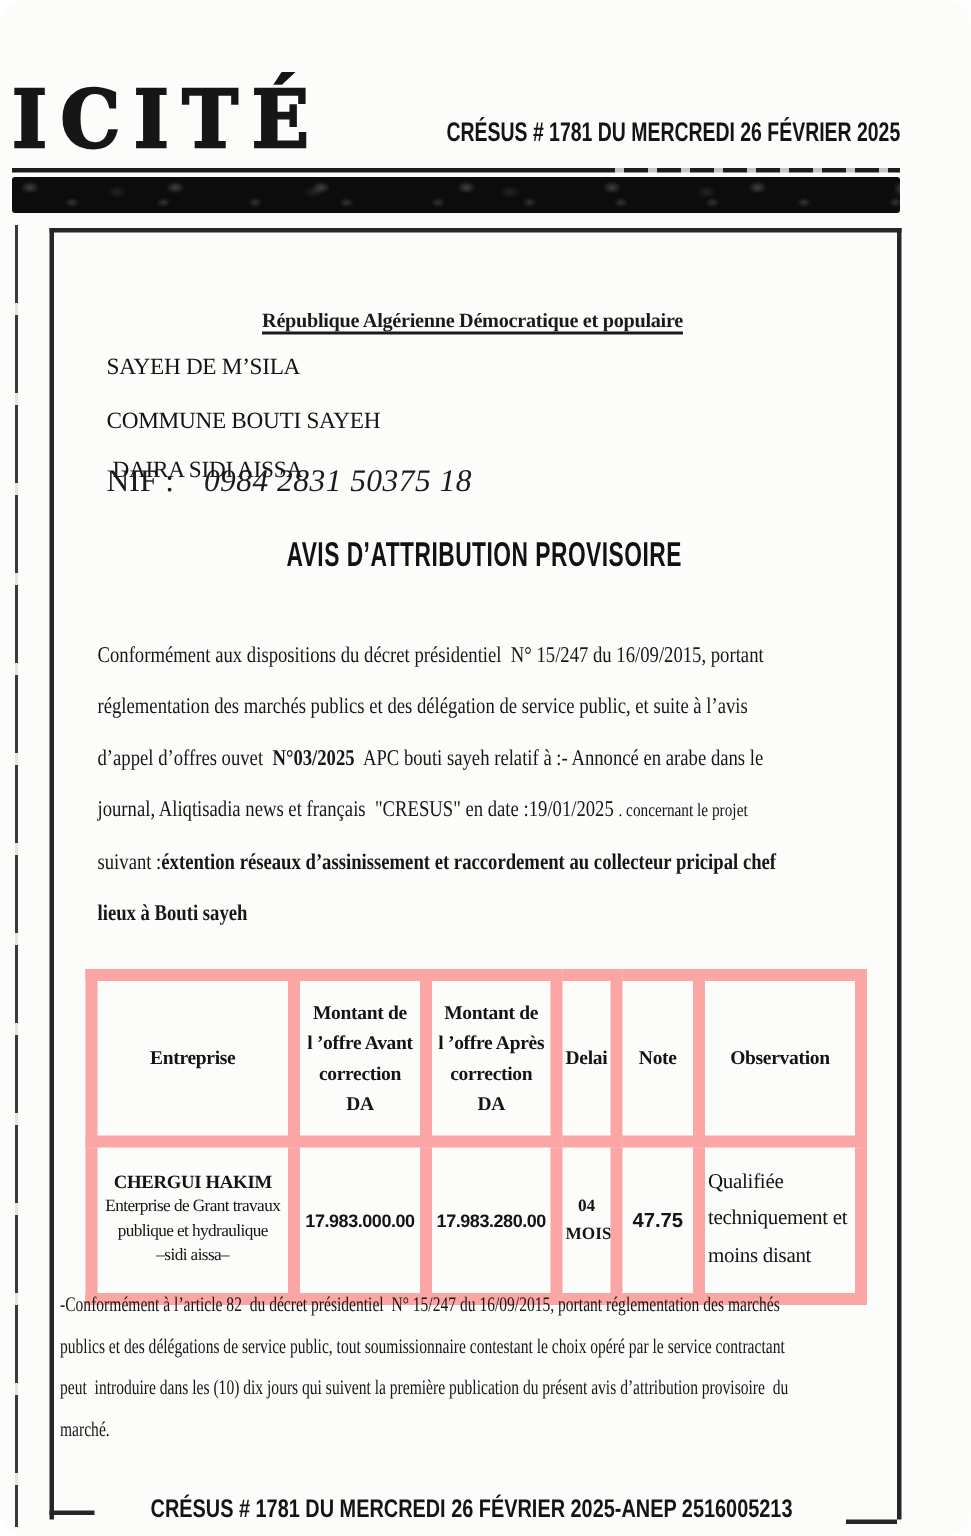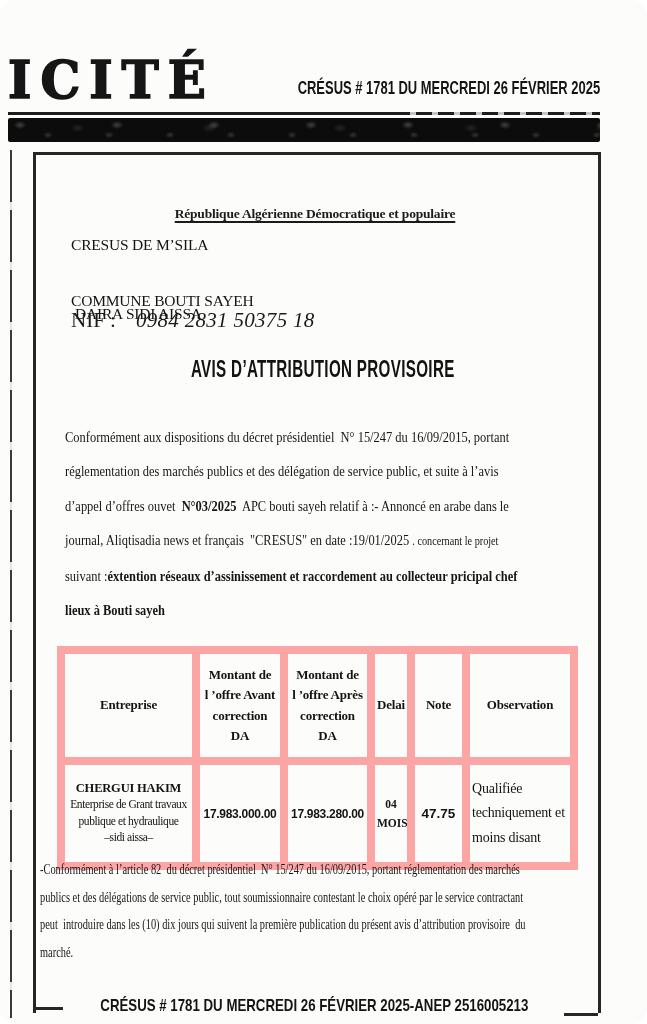--- a/index.html
+++ b/index.html
@@ -33,21 +33,21 @@
   .frame-corner-bl{position:absolute;left:33px;top:1007px;width:30px;height:3px;background:#262626;}
   .frame-corner-br{position:absolute;left:564px;top:1013px;width:34px;height:3px;background:#262626;}
 
   
   .republic-heading{position:absolute;left:140px;top:206px;width:350px;text-align:center;
         font-weight:bold;font-size:13.5px;letter-spacing:-0.2px;
         text-decoration:underline;text-decoration-thickness:2px;text-underline-offset:3px;}
   .admin-line{position:absolute;font-size:15.5px;letter-spacing:-0.2px;color:#141414;white-space:nowrap;}
   .admin-wilaya{left:71px;top:236px;}
   .admin-daira{left:75px;top:260px;margin-top:45px;}
-  .admin-commune{left:71px;top:292px;}
+  .admin-commune{left:71px;top:272px;}
   .nif-line{position:absolute;left:71px;top:308px;font-size:21px;white-space:nowrap;}
   .nif-value{font-style:italic;margin-left:20px;letter-spacing:0.3px;}
 
   .notice-title{position:absolute;left:123px;top:356px;width:400px;text-align:center;}
   .notice-title span{display:inline-block;font-family:"Liberation Sans",sans-serif;font-weight:bold;
         font-size:23px;letter-spacing:0.5px;white-space:nowrap;color:#121212;
         transform:scaleX(0.66);transform-origin:center top;}
 
   
   .notice-body{position:absolute;left:65px;top:420px;width:628px;font-size:15px;line-height:34.4px;
@@ -89,21 +89,21 @@
   <div class="rule-solid"></div>
   <div class="rule-dashed"></div>
   <div class="ink-band"></div>
 
   <div class="left-margin-line"></div>
   <div class="frame"></div>
   <div class="frame-corner-bl"></div>
   <div class="frame-corner-br"></div>
 
   <div class="republic-heading">République Algérienne Démocratique et populaire</div>
-  <div class="admin-line admin-wilaya">CRESUS DE M’SILA</div>
+  <div class="admin-line admin-wilaya">SAYEH DE M’SILA</div>
   <div class="admin-line admin-daira">DAIRA SIDI AISSA</div>
   <div class="admin-line admin-commune">COMMUNE BOUTI SAYEH</div>
   <div class="nif-line">
     <span>NIF :</span><span class="nif-value">0984 2831 50375 18</span>
   </div>
 
   <div class="notice-title">
     <span>AVIS D’ATTRIBUTION PROVISOIRE</span>
   </div>
 

